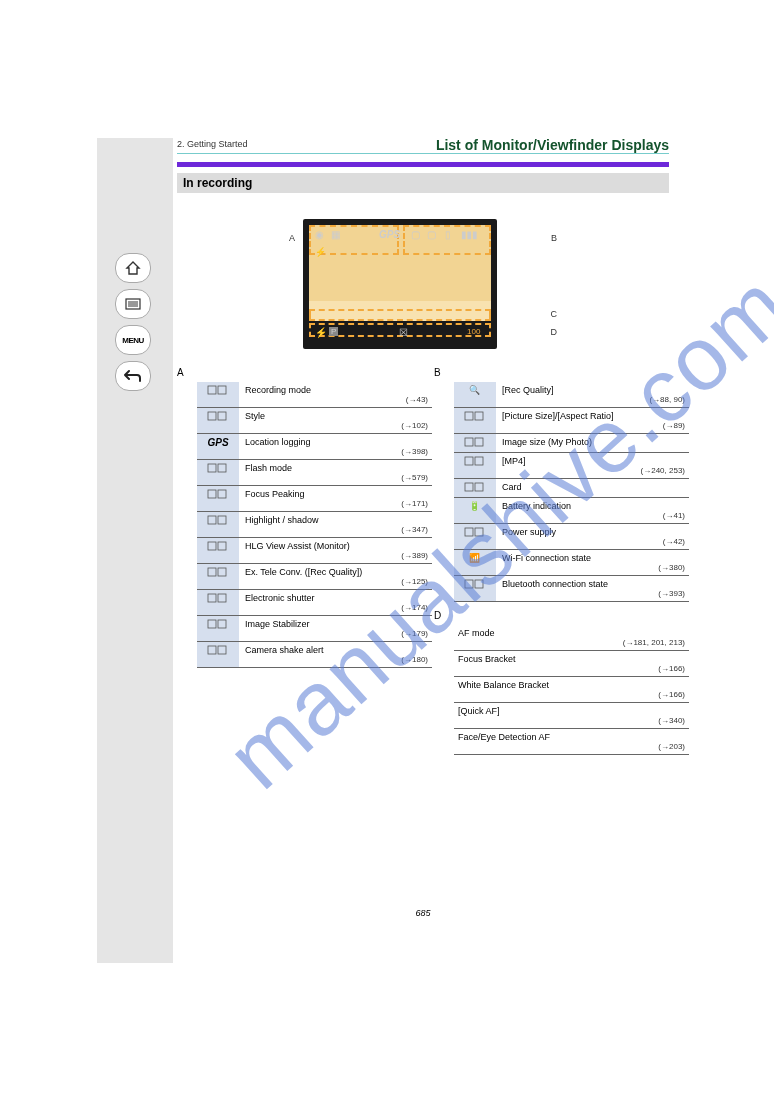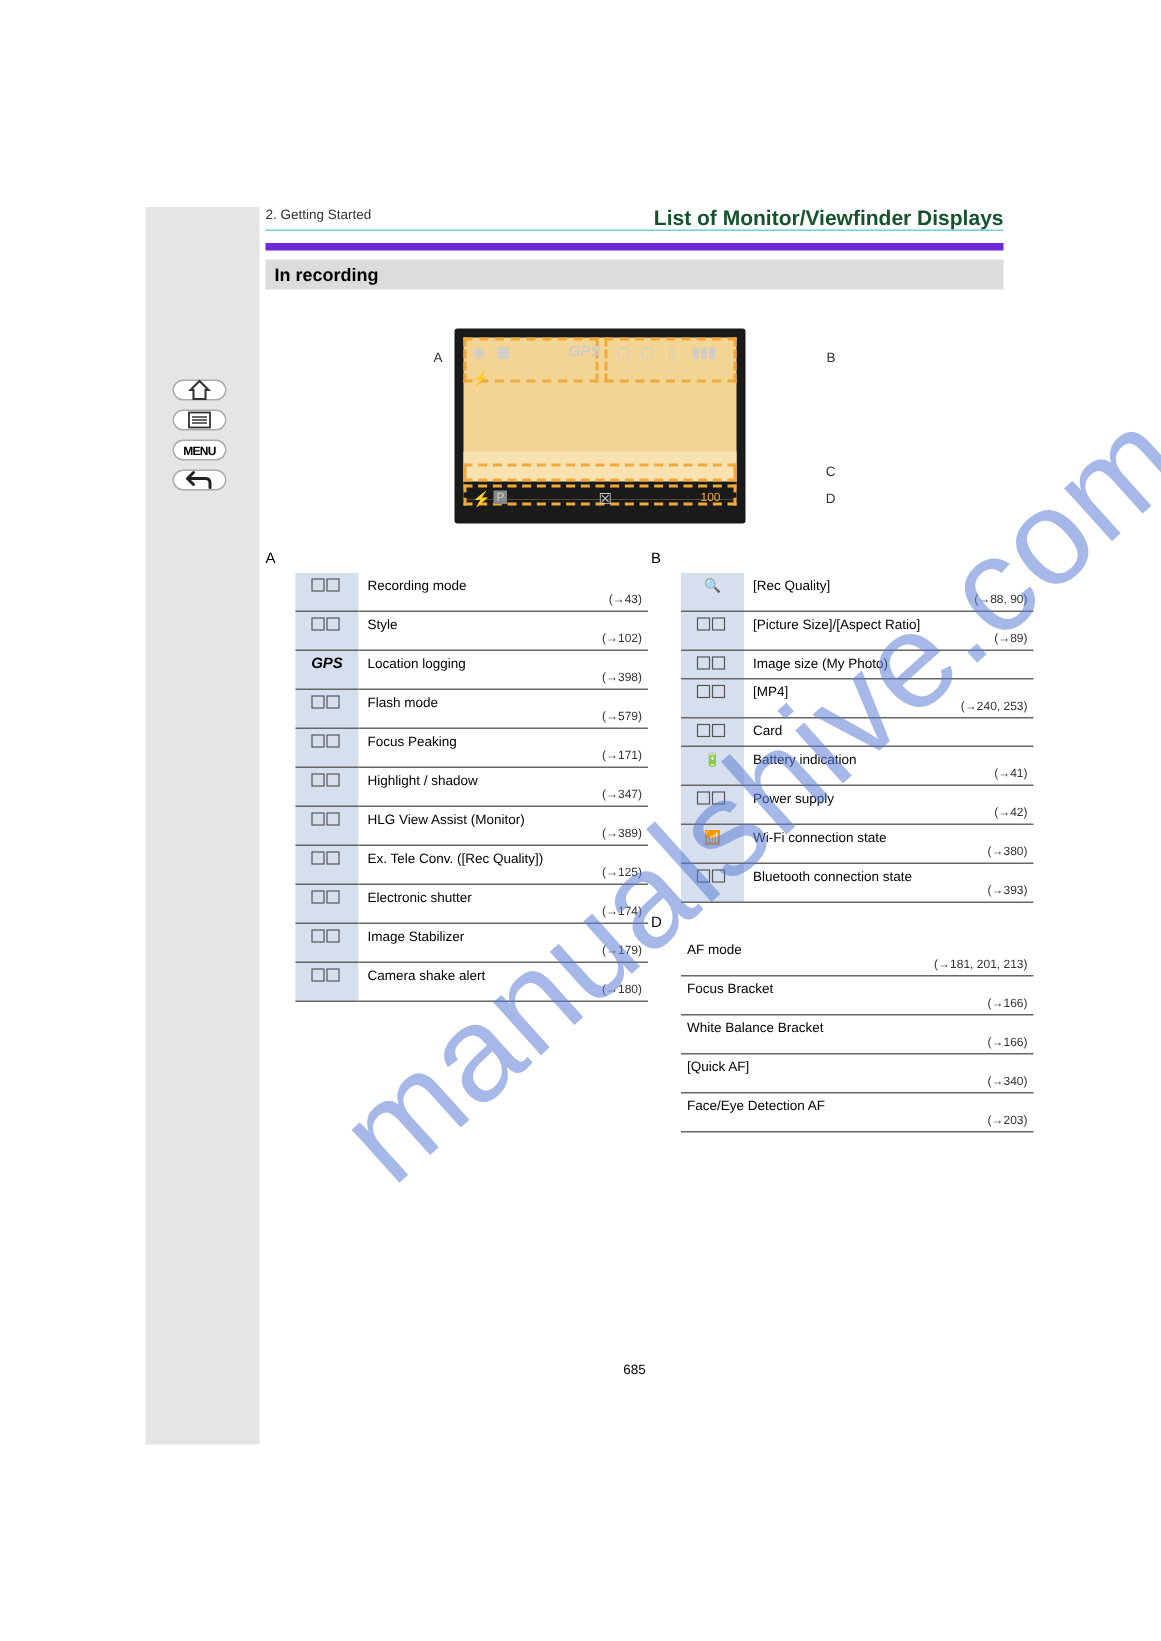--- a/index.html
+++ b/index.html
@@ -1,20 +1,20 @@
 <!DOCTYPE html>
 <html><head>
 <meta charset="utf-8">
 <style>
   * { margin: 0; padding: 0; box-sizing: border-box; }
   body { width: 774px; height: 1094px; font-family: Arial, sans-serif; font-size: 10px; background: #fff; position: relative; }
   .watermark { position: absolute; font-size: 90px; color: #5c7fd6; opacity: 0.55; transform: rotate(-42deg); left: 150px; top: 480px; z-index: 100; pointer-events: none; font-family: Arial; white-space: nowrap; letter-spacing: 1px; }
   .sidebar { position: absolute; left: 97px; top: 138px; width: 76px; height: 825px; background: #e5e5e5; }
   .nav-icons { position: absolute; left: 109px; top: 253px; width: 48px; display: flex; flex-direction: column; gap: 6px; align-items: center; }
-  .nav-btn { width: 36px; height: 14px; background: #fff; border: 1px solid #aaa; border-radius: 14px; display: flex; align-items: center; justify-content: center; font-size: 14px; }
+  .nav-btn { width: 36px; height: 30px; background: #fff; border: 1px solid #aaa; border-radius: 14px; display: flex; align-items: center; justify-content: center; font-size: 14px; }
   .nav-menu { font-size: 8px; font-weight: bold; letter-spacing: -0.5px; }
   .content { position: absolute; left: 177px; top: 138px; right: 105px; }
   .chapter-head { margin-bottom: 6px; padding-bottom: 2px; border-bottom: 5px solid #6d28d9; }
   .chapter-num { font-size: 9px; color: #333; }
   .page-title { font-size: 14px; font-weight: 600; color: #14532d; text-align: right; margin-top: -12px; margin-bottom: 0; }
   .hr-blue { height: 1px; background: #7cc; margin-bottom: 6px; }
   .section-bar { background: #dcdcdc; padding: 3px 6px; font-weight: bold; font-size: 12px; margin-bottom: 26px; }
   .diagram-wrap { display: flex; justify-content: center; margin-bottom: 18px; position: relative; }
   .camera-screen { width: 194px; height: 130px; background: #1a1a1a; position: relative; border-radius: 2px; }
   .cam-inner { position: absolute; left: 6px; right: 6px; top: 6px; bottom: 16px; background: #f2d493; }
@@ -31,21 +31,21 @@
   .col { flex: 1; }
   .col-title { font-size: 10px; margin-bottom: 4px; }
   table { width: 100%; border-collapse: collapse; font-size: 9px; margin-left: 20px; }
   td { border-bottom: 1px solid #666; padding: 3px 4px; vertical-align: top; }
   td.ic { width: 42px; background: #d6dfee; text-align: center; }
   td.desc { padding-left: 6px; }
   .gps-text { font-weight: bold; font-size: 10px; font-style: italic; }
   .ref { text-align: right; font-size: 8px; color: #333; }
   .subnote { font-size: 8px; color: #333; padding-left: 6px; }
   .after-tables { margin-top: 8px; }
-  .pgnum { position: absolute; left: 0; right: 0; top: 770px; text-align: center; font-size: 9px; }
+  .pgnum { position: absolute; left: 0; right: 0; top: 770px; text-align: center; font-size: 9px; font-style: italic; }
 </style>
 </head>
 <body>
 
 <div class="watermark">manualshive.com</div>
 
 <div class="sidebar"></div>
 
 <div class="nav-icons">
   <div class="nav-btn">

